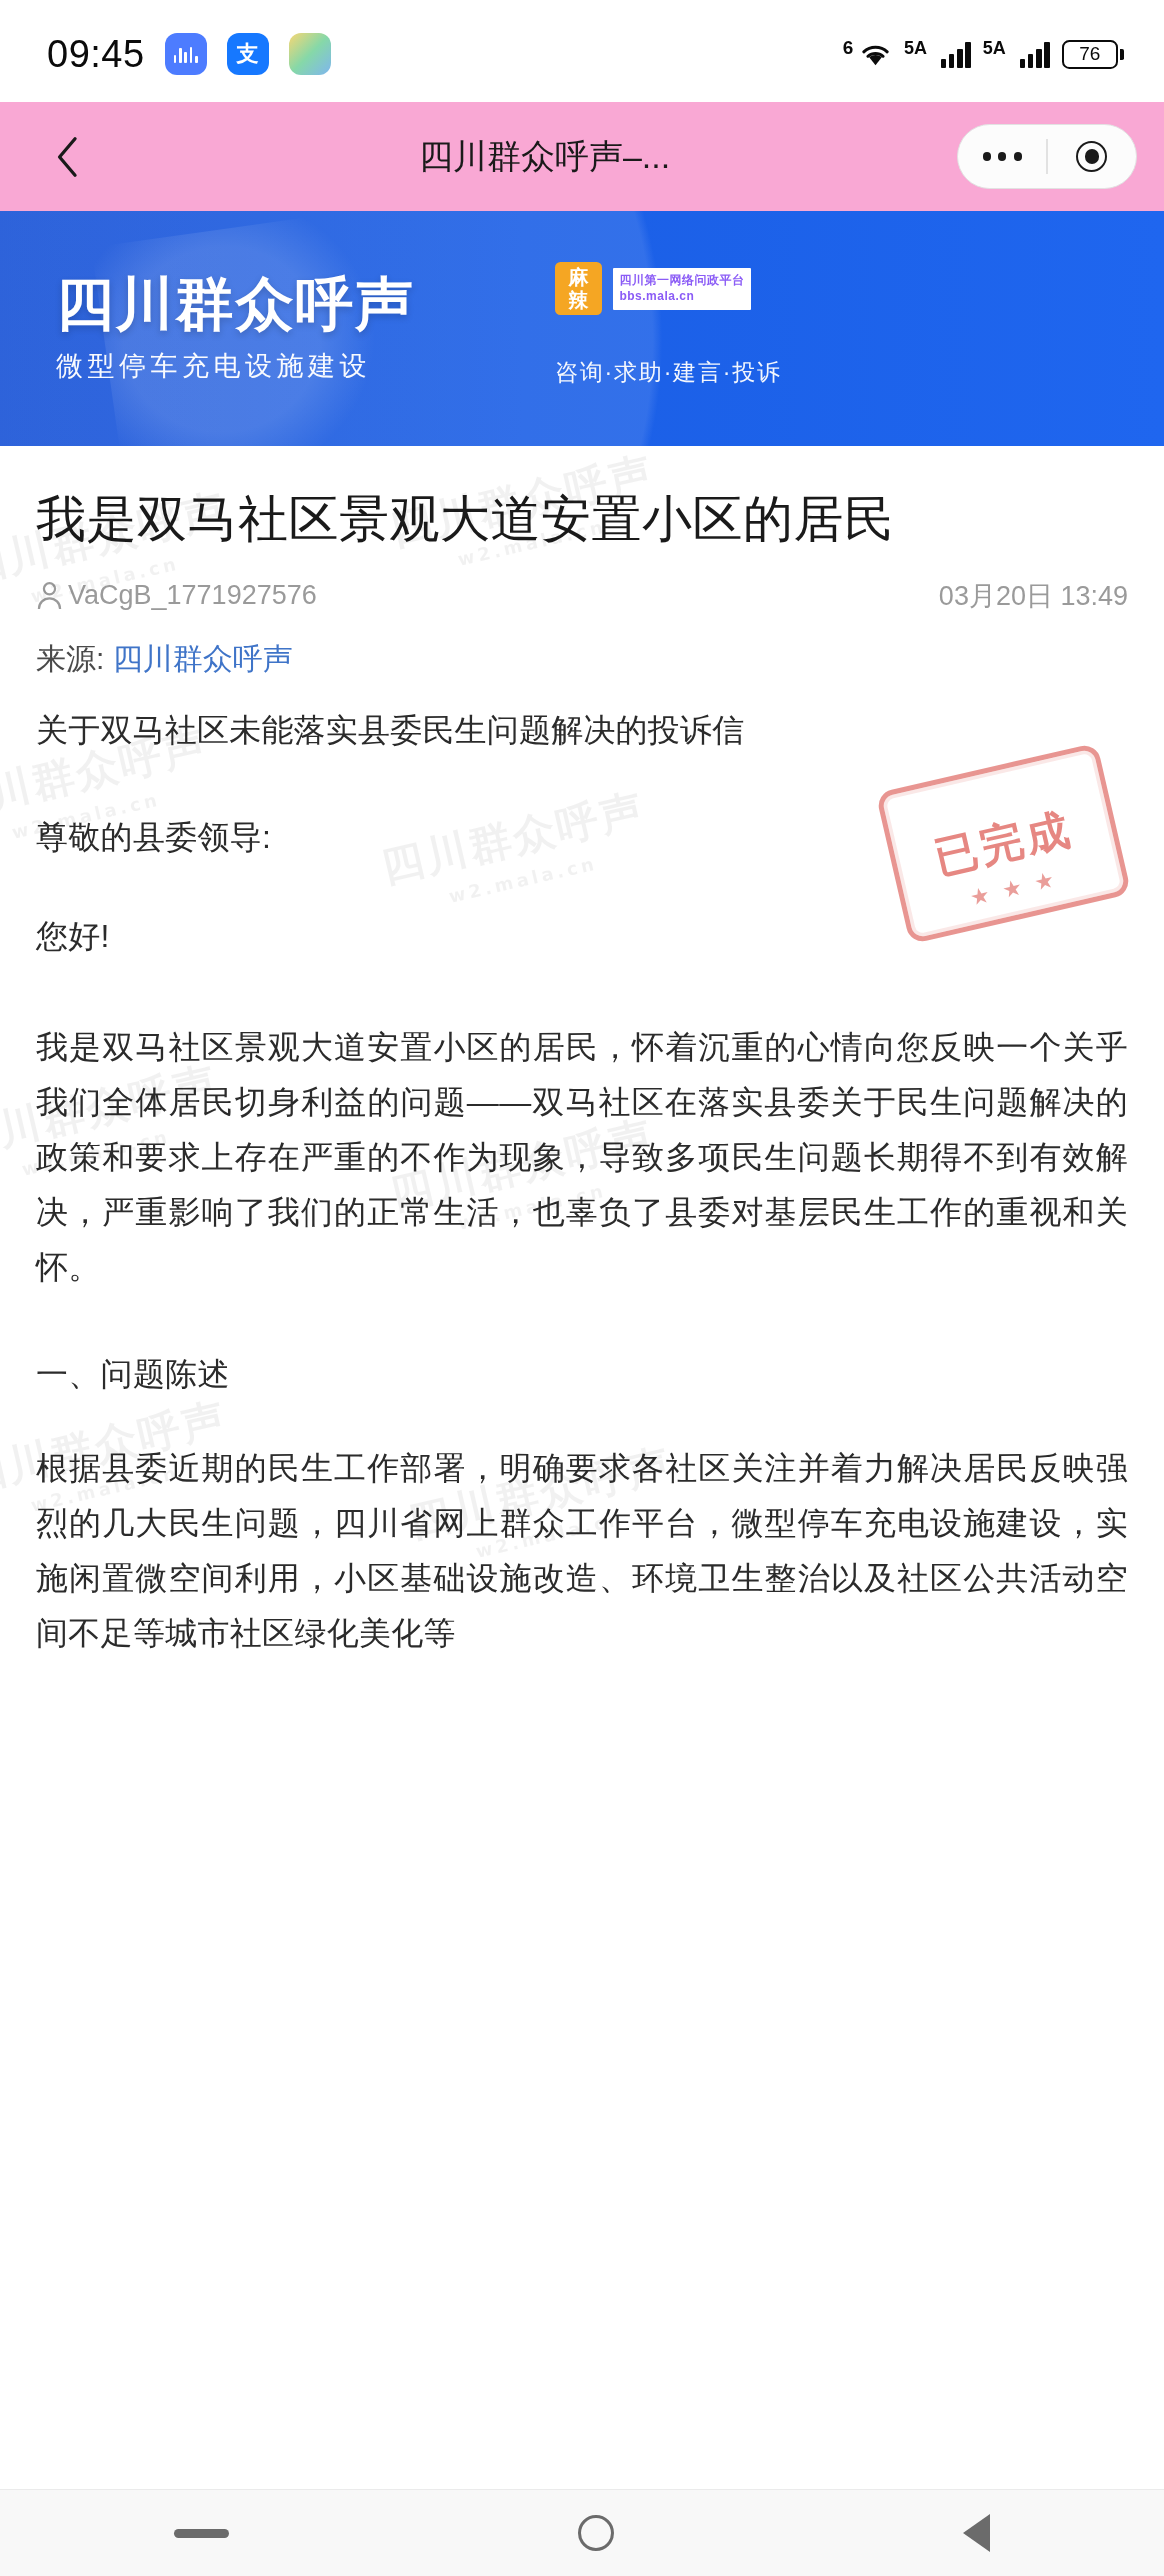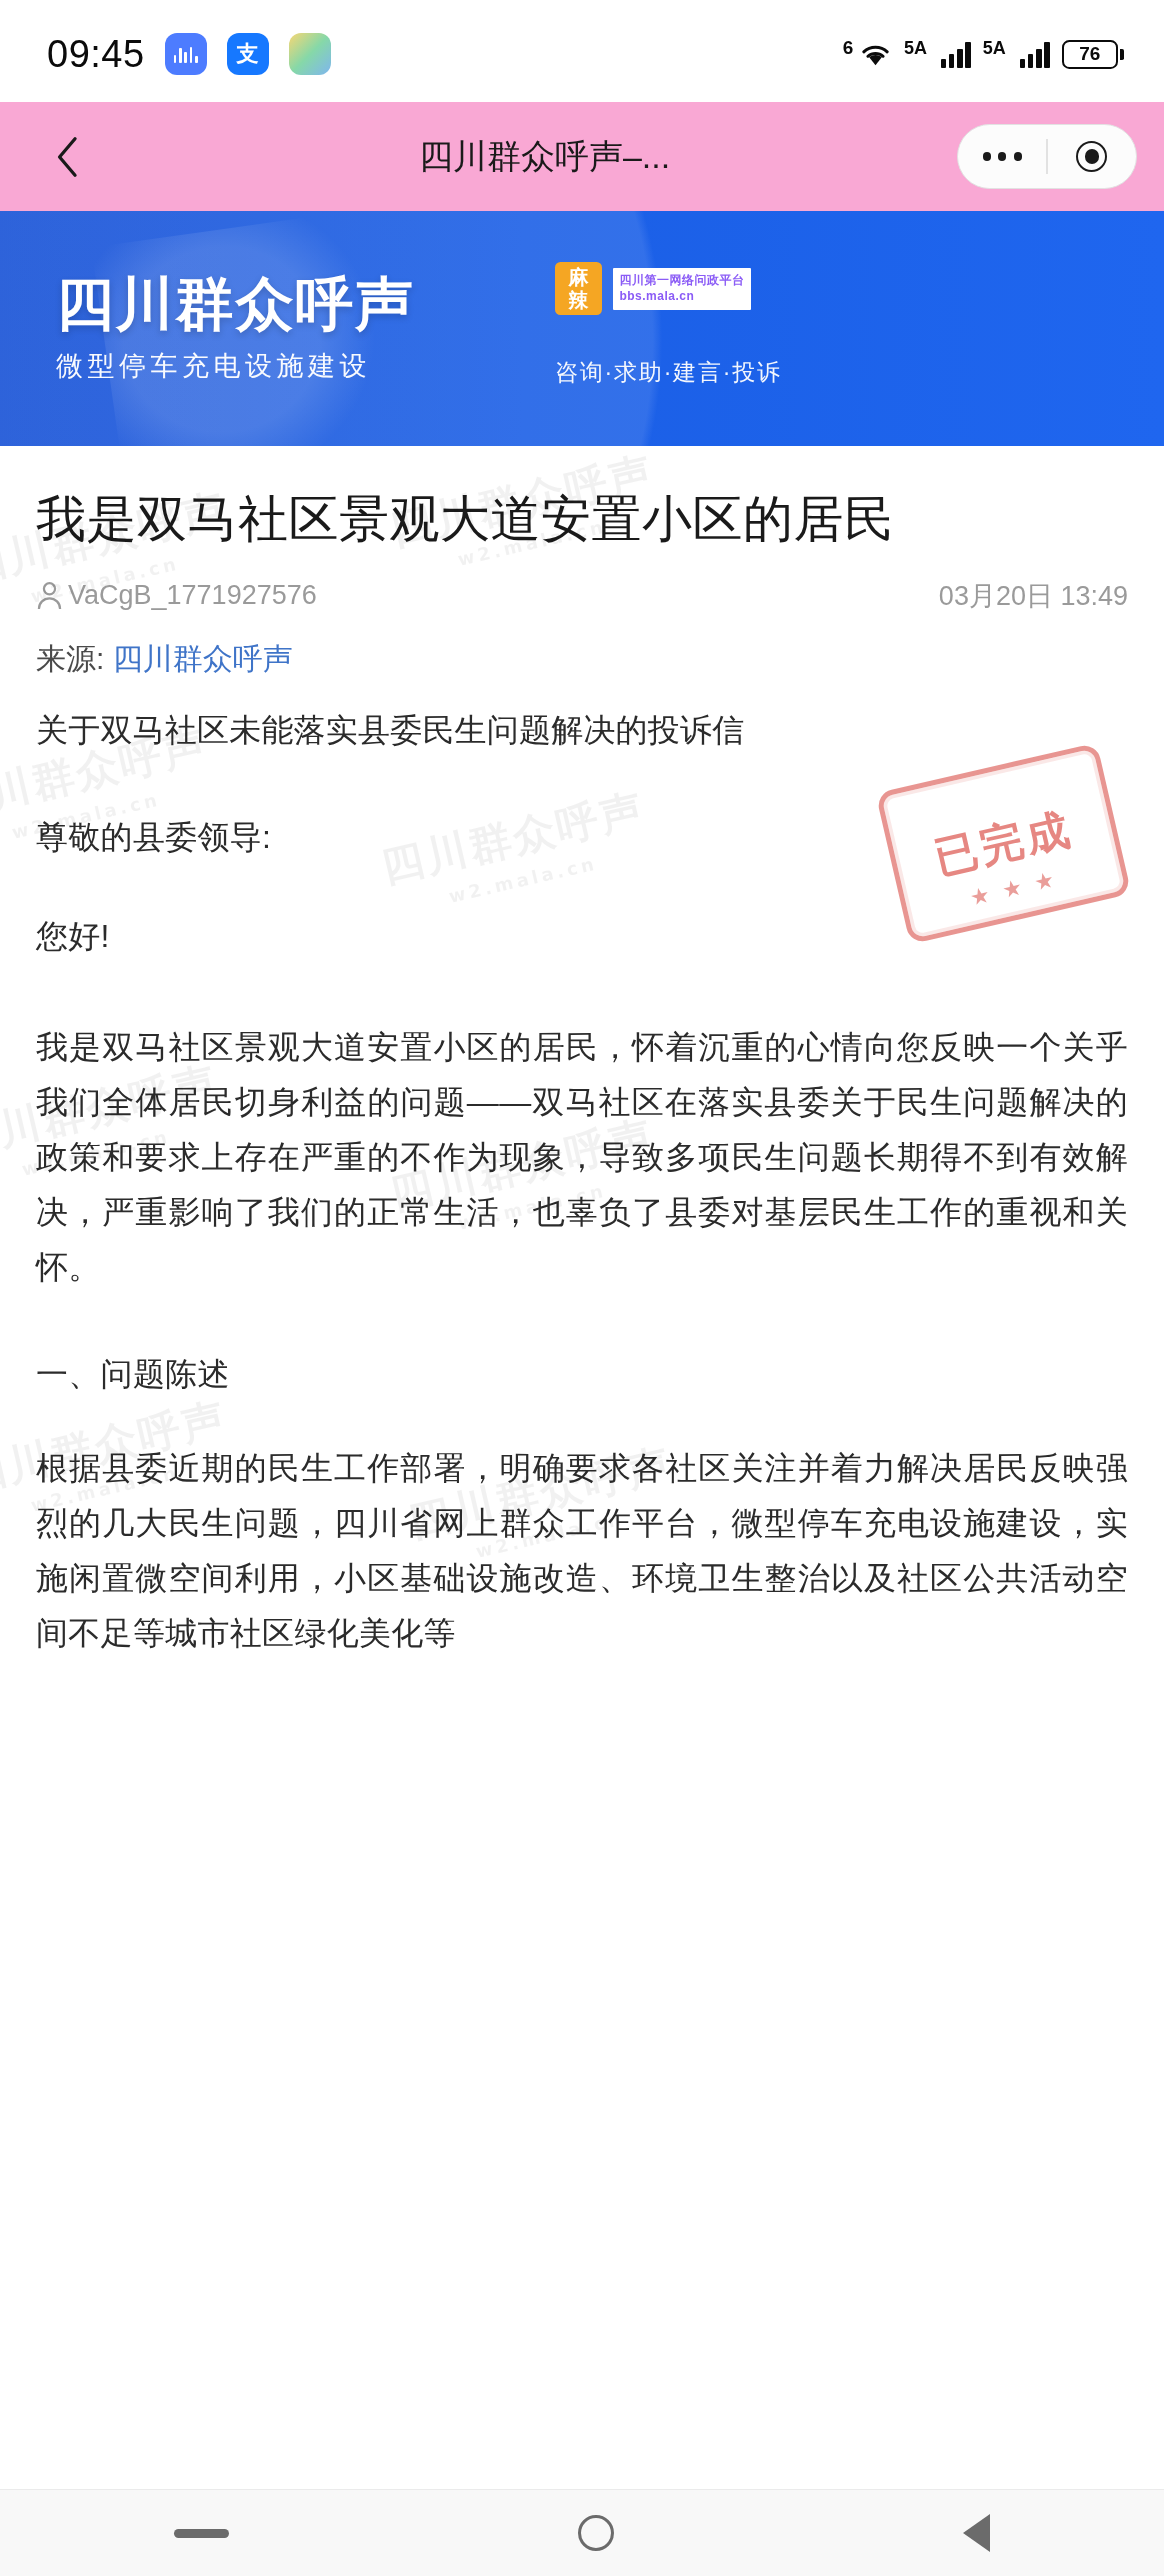--- a/index.html
+++ b/index.html
@@ -90,21 +90,21 @@
     position: relative; top:-5.5px; margin-right: 1.8px;
   }
   .battery {
     display:flex; align-items:center; gap:2.7px;
   }
   .battery .body {
     width: 56px; height: 29px;
     border: 2.7px solid #0b0b0b;
     border-radius: 7.3px;
     display:flex; align-items:center; justify-content:center;
-    font-size: 19px; font-weight:700; color:#0b0b0b;
+    font-size: 19px; font-weight:400; color:#0b0b0b;
   }
   .battery .cap {
     width: 3.6px; height: 11px; background:#0b0b0b; border-radius: 0 1.8px 1.8px 0;
   }
 
   
   .navbar {
     height: 109px;
     display: flex;
     align-items: center;

